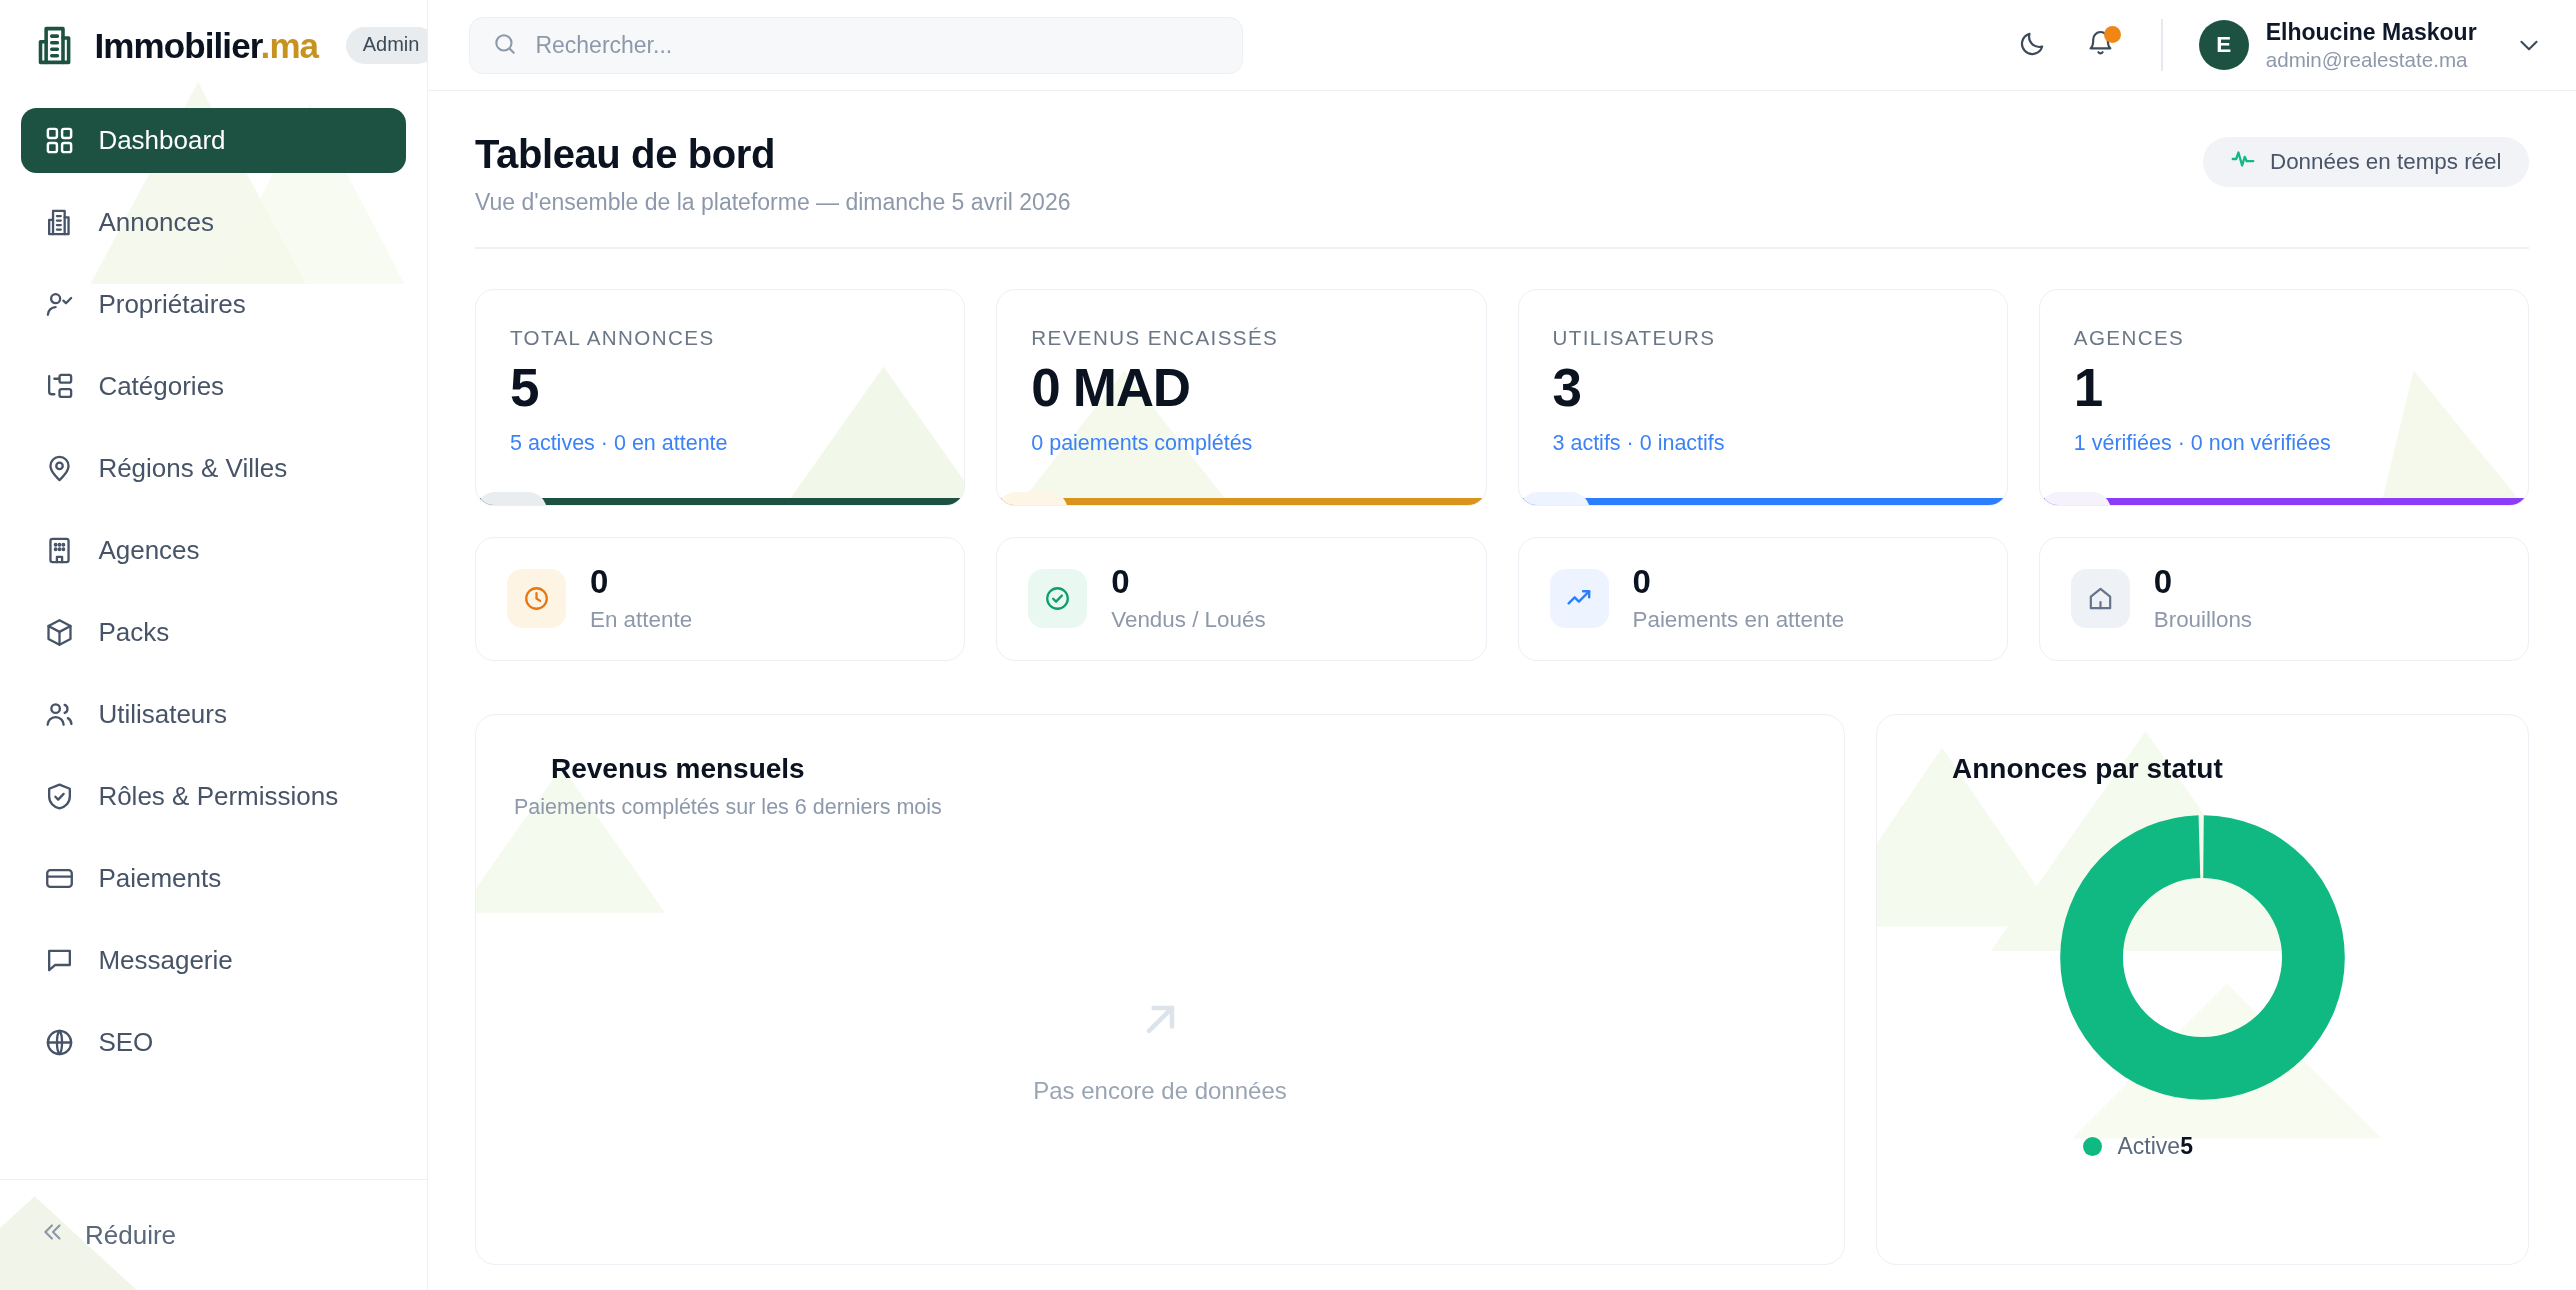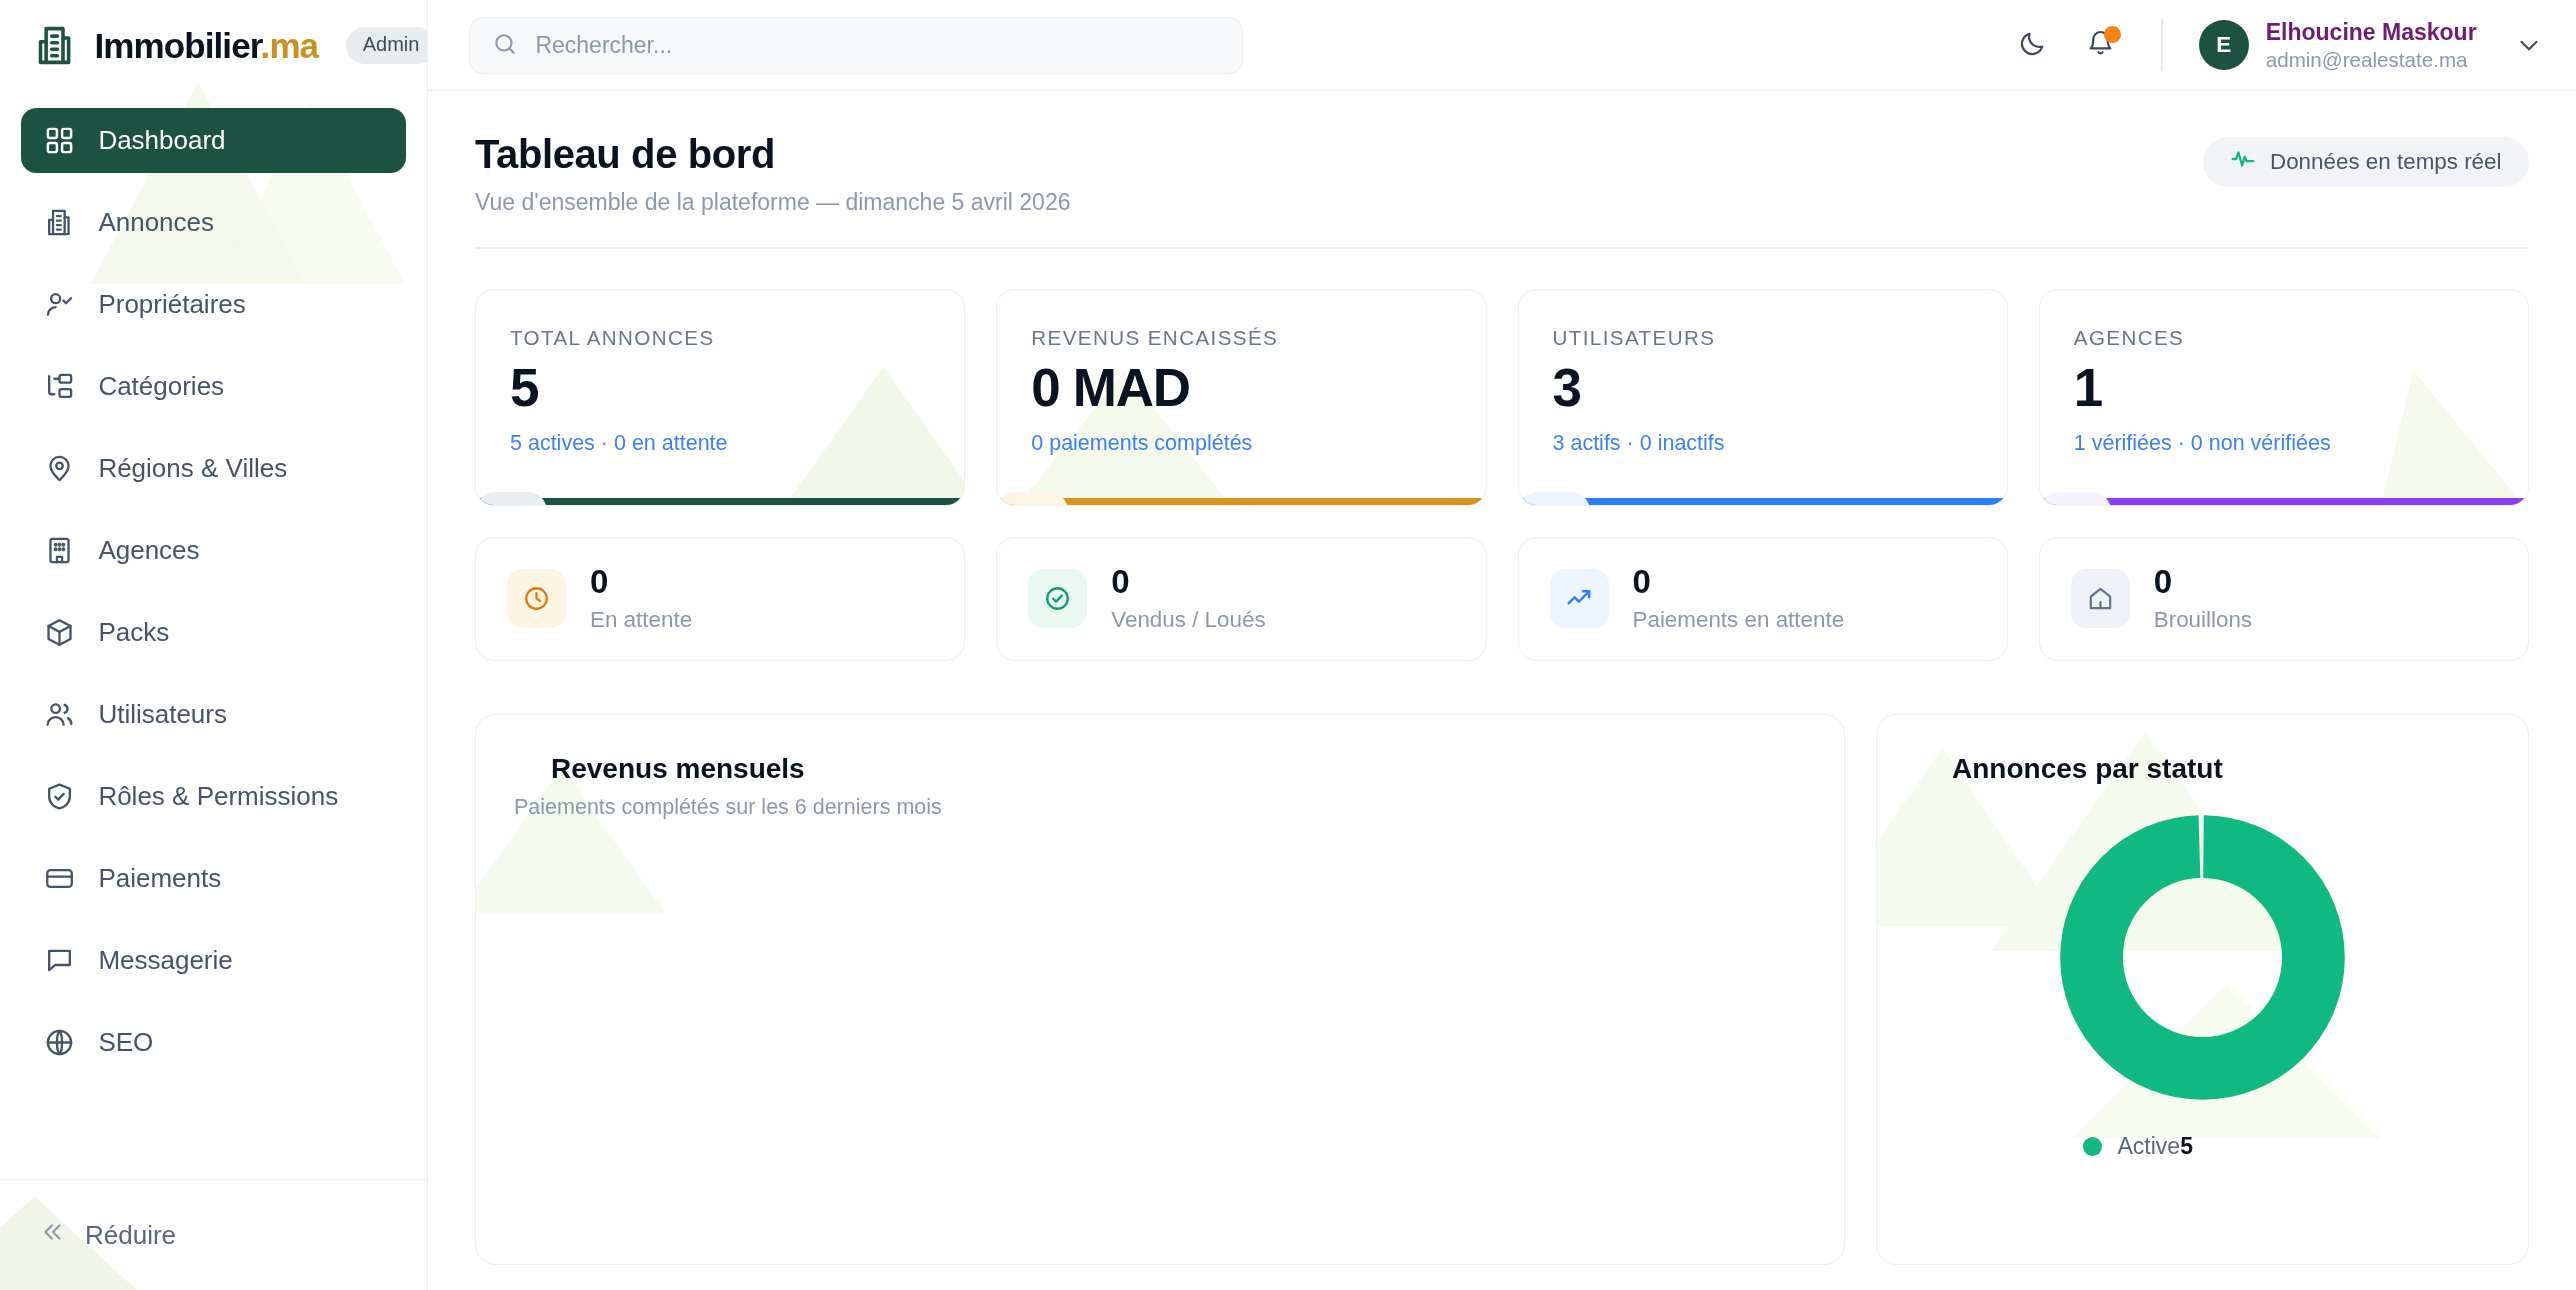--- a/index.html
+++ b/index.html
@@ -103,21 +103,21 @@
     background: #f08614;
   }
   .topbar-div { width: 1.7px; height: 52px; background: #e6eaf0; margin: 0 15.5px; }
   .user-chip { display: flex; align-items: center; gap: 17px; cursor: pointer; }
   .avatar {
     width: 50px; height: 50px; border-radius: 50%;
     background: #1d5242; color: #fff;
     display: flex; align-items: center; justify-content: center;
     font-size: 22.4px; font-weight: bold;
   }
-  .user-name { font-size: 23px; font-weight: bold; color: #701a75; line-height: 1.25; }
+  .user-name { font-size: 23px; font-weight: bold; color: #0f172a; line-height: 1.25; }
   .user-mail { font-size: 20.6px; color: #8d99ab; line-height: 1.25; }
   .user-caret { margin-left: 22.4px; width: 26px; height: 26px; display:flex; align-items:center; justify-content:center;}
 
   .content { flex: 1 1 auto; padding: 41px 47px 0 47px; position: relative; overflow: hidden; }
 
   .page-head { display: flex; align-items: flex-start; }
   .page-title { font-size: 40px; font-weight: bold; color: #0b1220; letter-spacing: -0.4px; }
   .page-sub { font-size: 23px; color: #8d99ab; margin-top: 12px; }
   .realtime-badge {
     margin-left: auto; margin-top: 5.2px;
@@ -561,20 +561,29 @@
       <div class="panels">
 
         <section class="panel revenue">
           <svg class="watermark" viewBox="0 0 1592 640" preserveAspectRatio="none" aria-hidden="true">
             <polygon points="100,60 220,230 -20,230" fill="#f5faee"></polygon>
           </svg>
           <div class="layer-above">
             <div class="panel-title">Revenus mensuels</div>
             <div class="panel-sub">Paiements complétés sur les 6 derniers mois</div>
           </div>
+          <div class="empty-state layer-above">
+            <span>
+              <svg width="55" height="55" viewBox="0 0 24 24" fill="none" stroke="#dde3ea" stroke-width="2" stroke-linecap="round" stroke-linejoin="round">
+                <path d="M7 17 17 7"></path>
+                  <path d="M9 7h8v8"></path>
+              </svg>
+            </span>
+            <span class="empty-text">Pas encore de données</span>
+          </div>
         </section>
 
         <section class="panel status">
           <svg class="watermark" viewBox="0 0 800 640" preserveAspectRatio="none" aria-hidden="true">
             <polygon points="80,40 230,260 -70,260" fill="#f5faee"></polygon>
             <polygon points="330,20 520,290 140,290" fill="#f5faee"></polygon>
             <polygon points="430,330 620,520 240,520" fill="#f7fbf0"></polygon>
           </svg>
           <div class="layer-above">
             <div class="panel-title">Annonces par statut</div>

